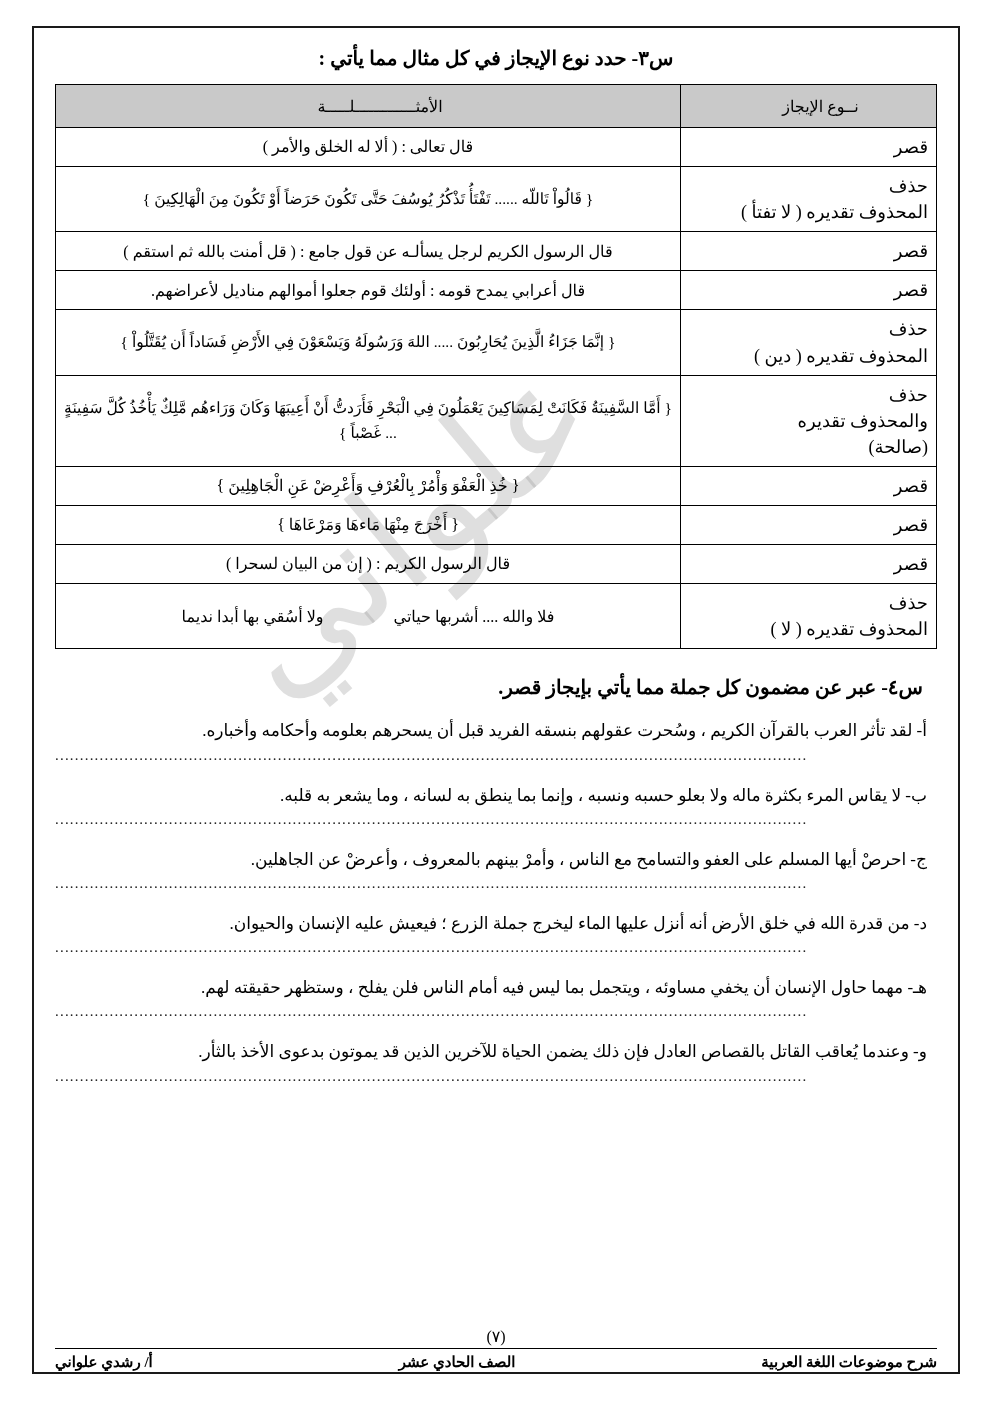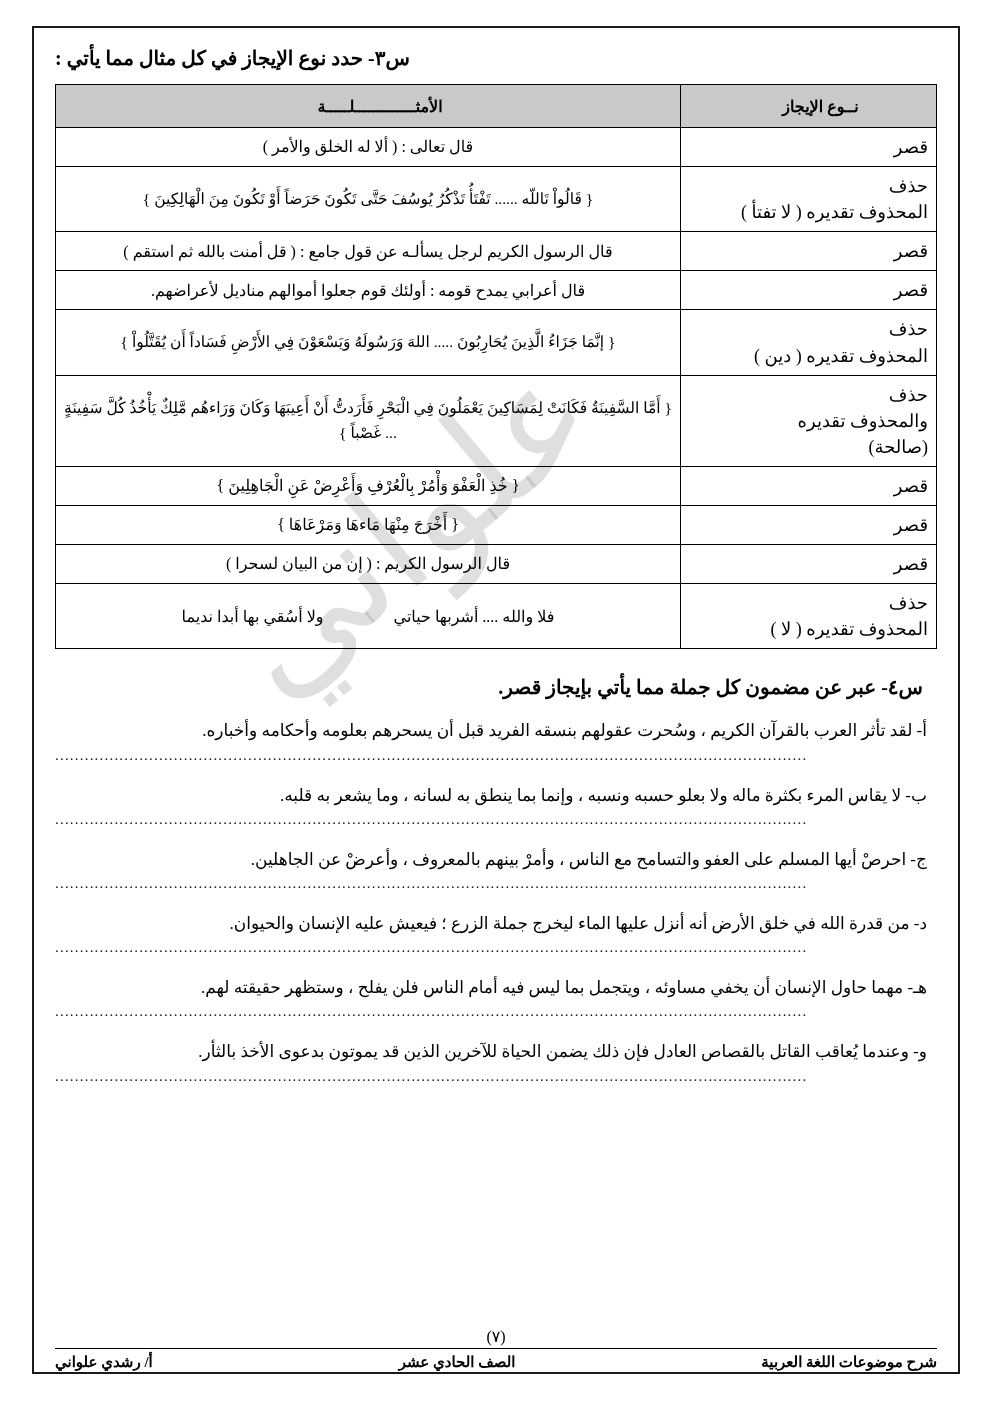--- a/index.html
+++ b/index.html
@@ -53,42 +53,42 @@
     white-space: nowrap;
     pointer-events: none;
     line-height: 1.05;
     z-index: 5;
   }
 
   h2.q-title {
     font-size: 20px;
     font-weight: bold;
     margin: 0 0 14px 0;
-    text-align: left;
+    text-align: center;
     direction: rtl;
   }
 
   table.ijaz {
     width: 100%;
     border-collapse: collapse;
     table-layout: fixed;
     direction: rtl;
     position: relative;
     z-index: 6;
     background: transparent;
   }
   table.ijaz th, table.ijaz td {
     border: 1px solid #000;
     padding: 6px 8px;
     vertical-align: middle;
   }
   table.ijaz thead th {
     background: #c9c9c9;
     font-size: 16px;
-    font-weight: bold;
+    font-weight: normal;
     text-align: center;
     height: 30px;
     padding-left: 32px;
   }
   th.col-type { width: 215px; }
   td.type {
     text-align: right;
     font-size: 18px;
     line-height: 1.45;
   }

